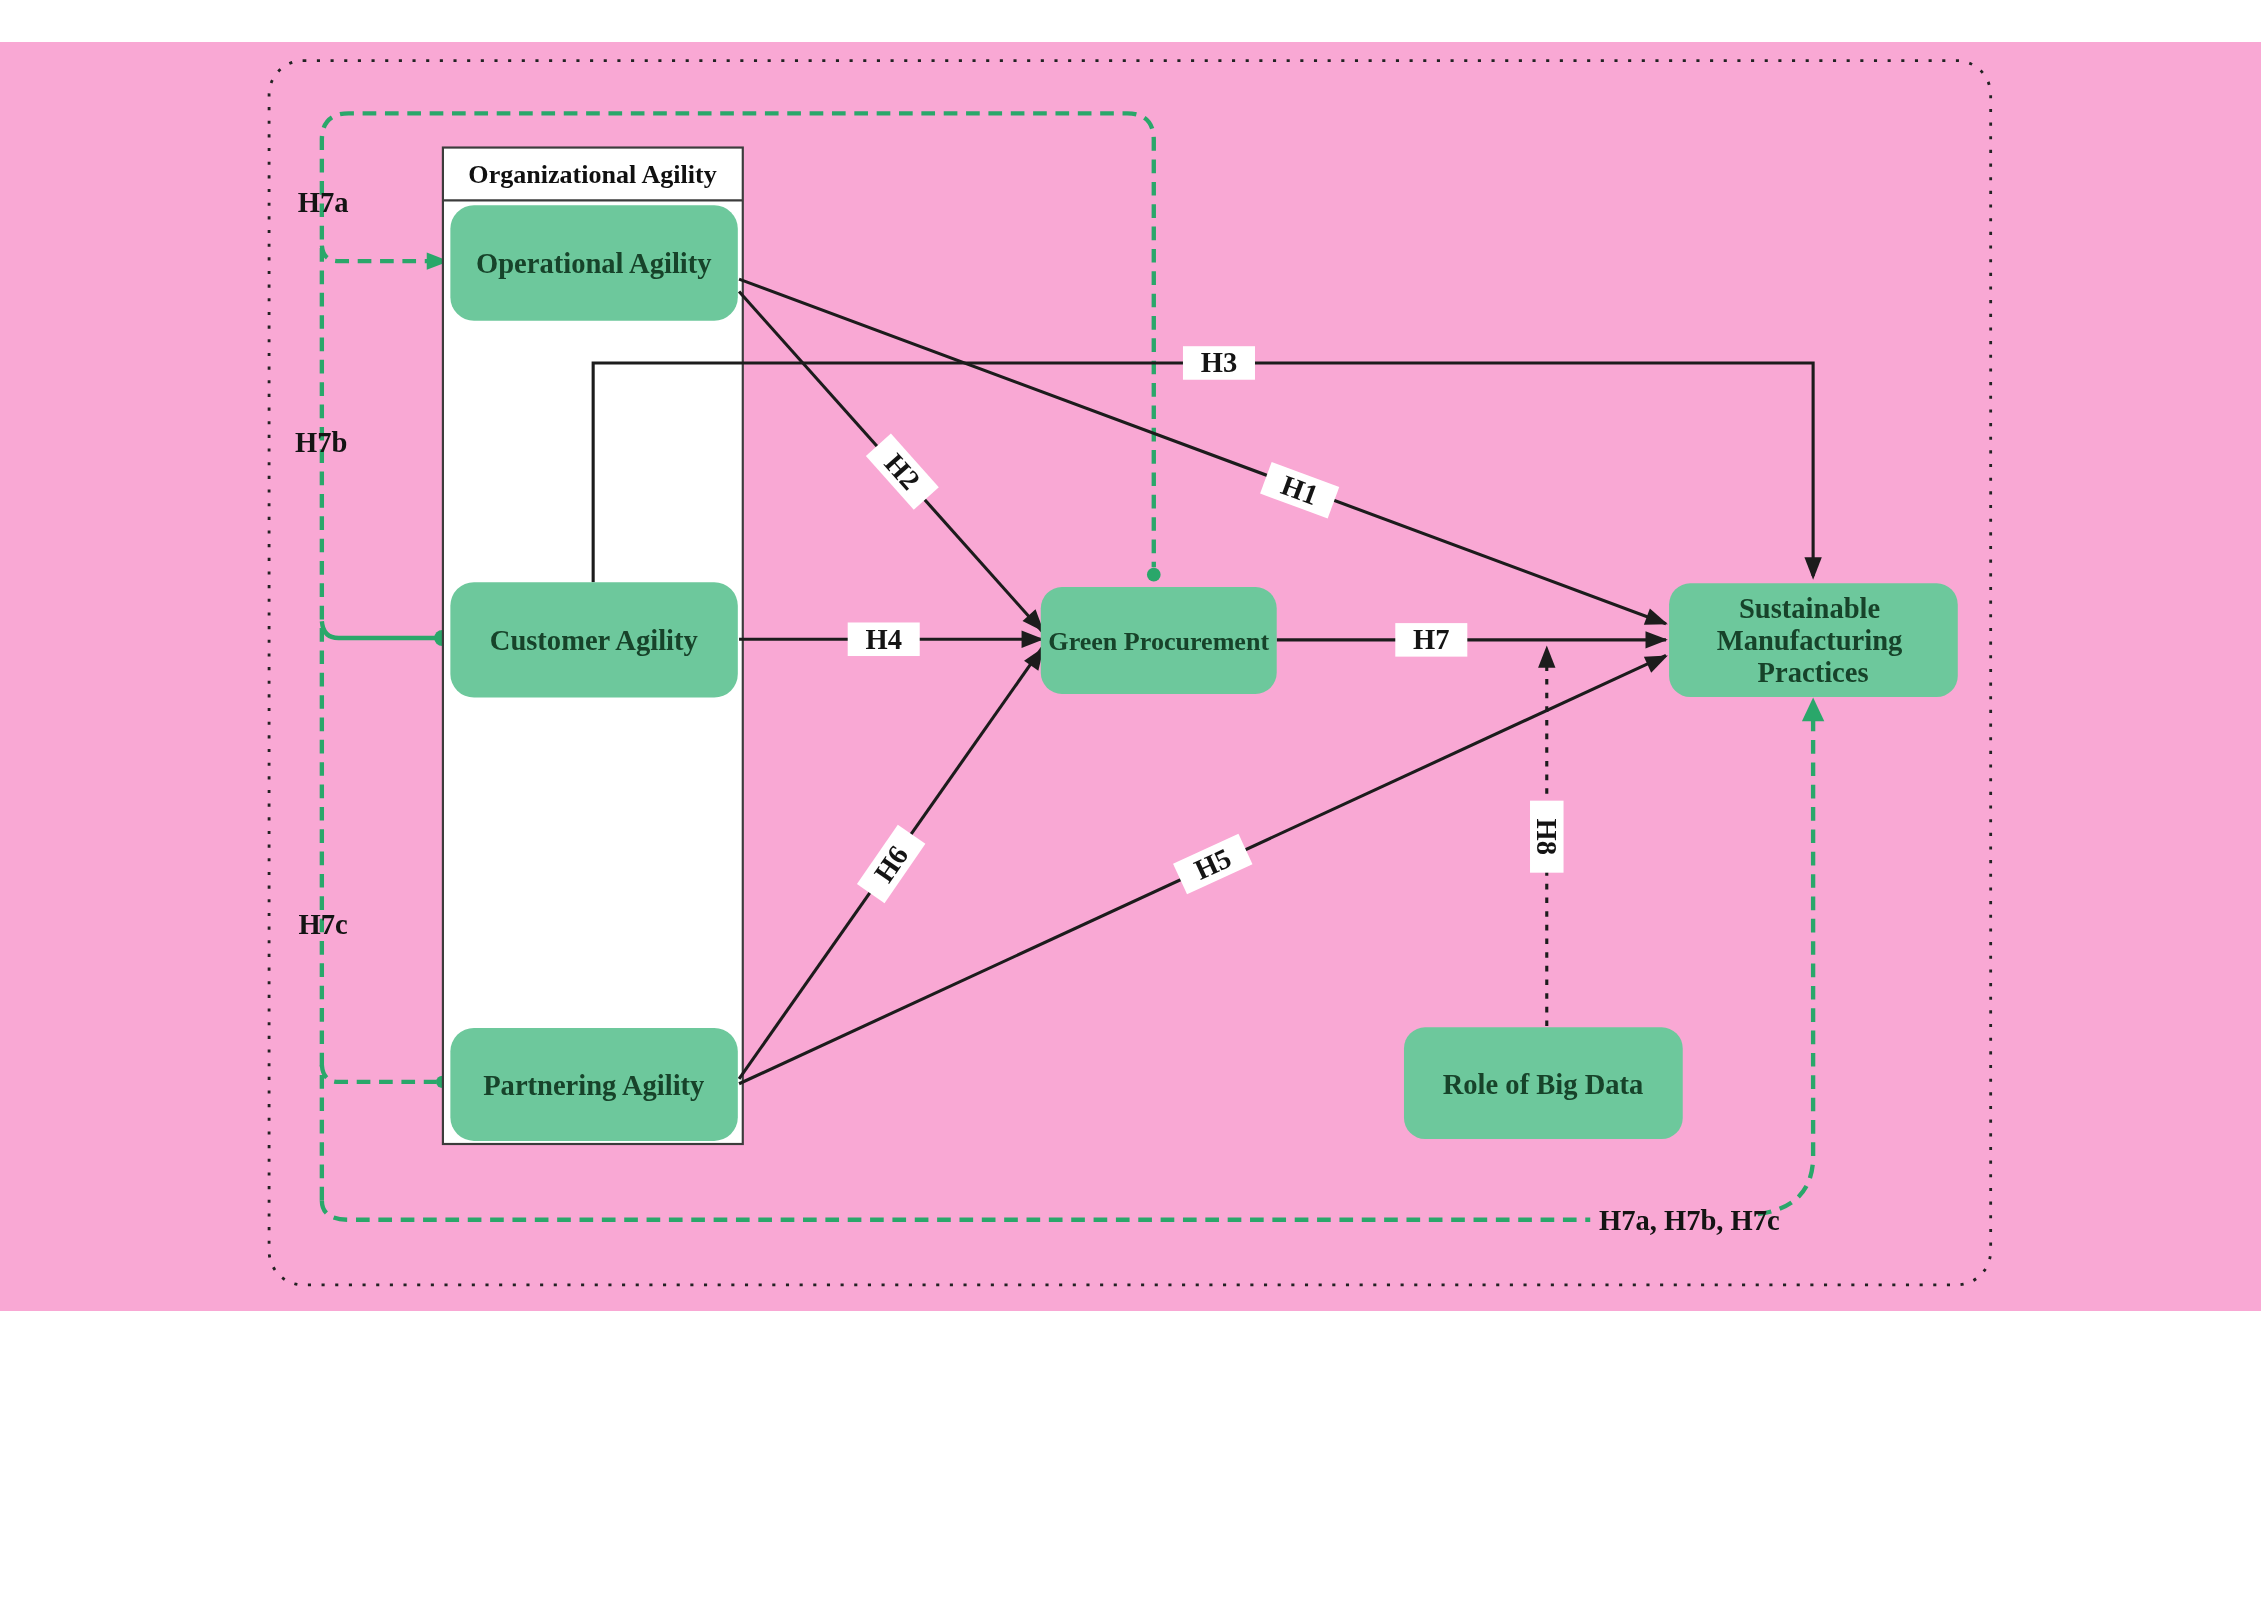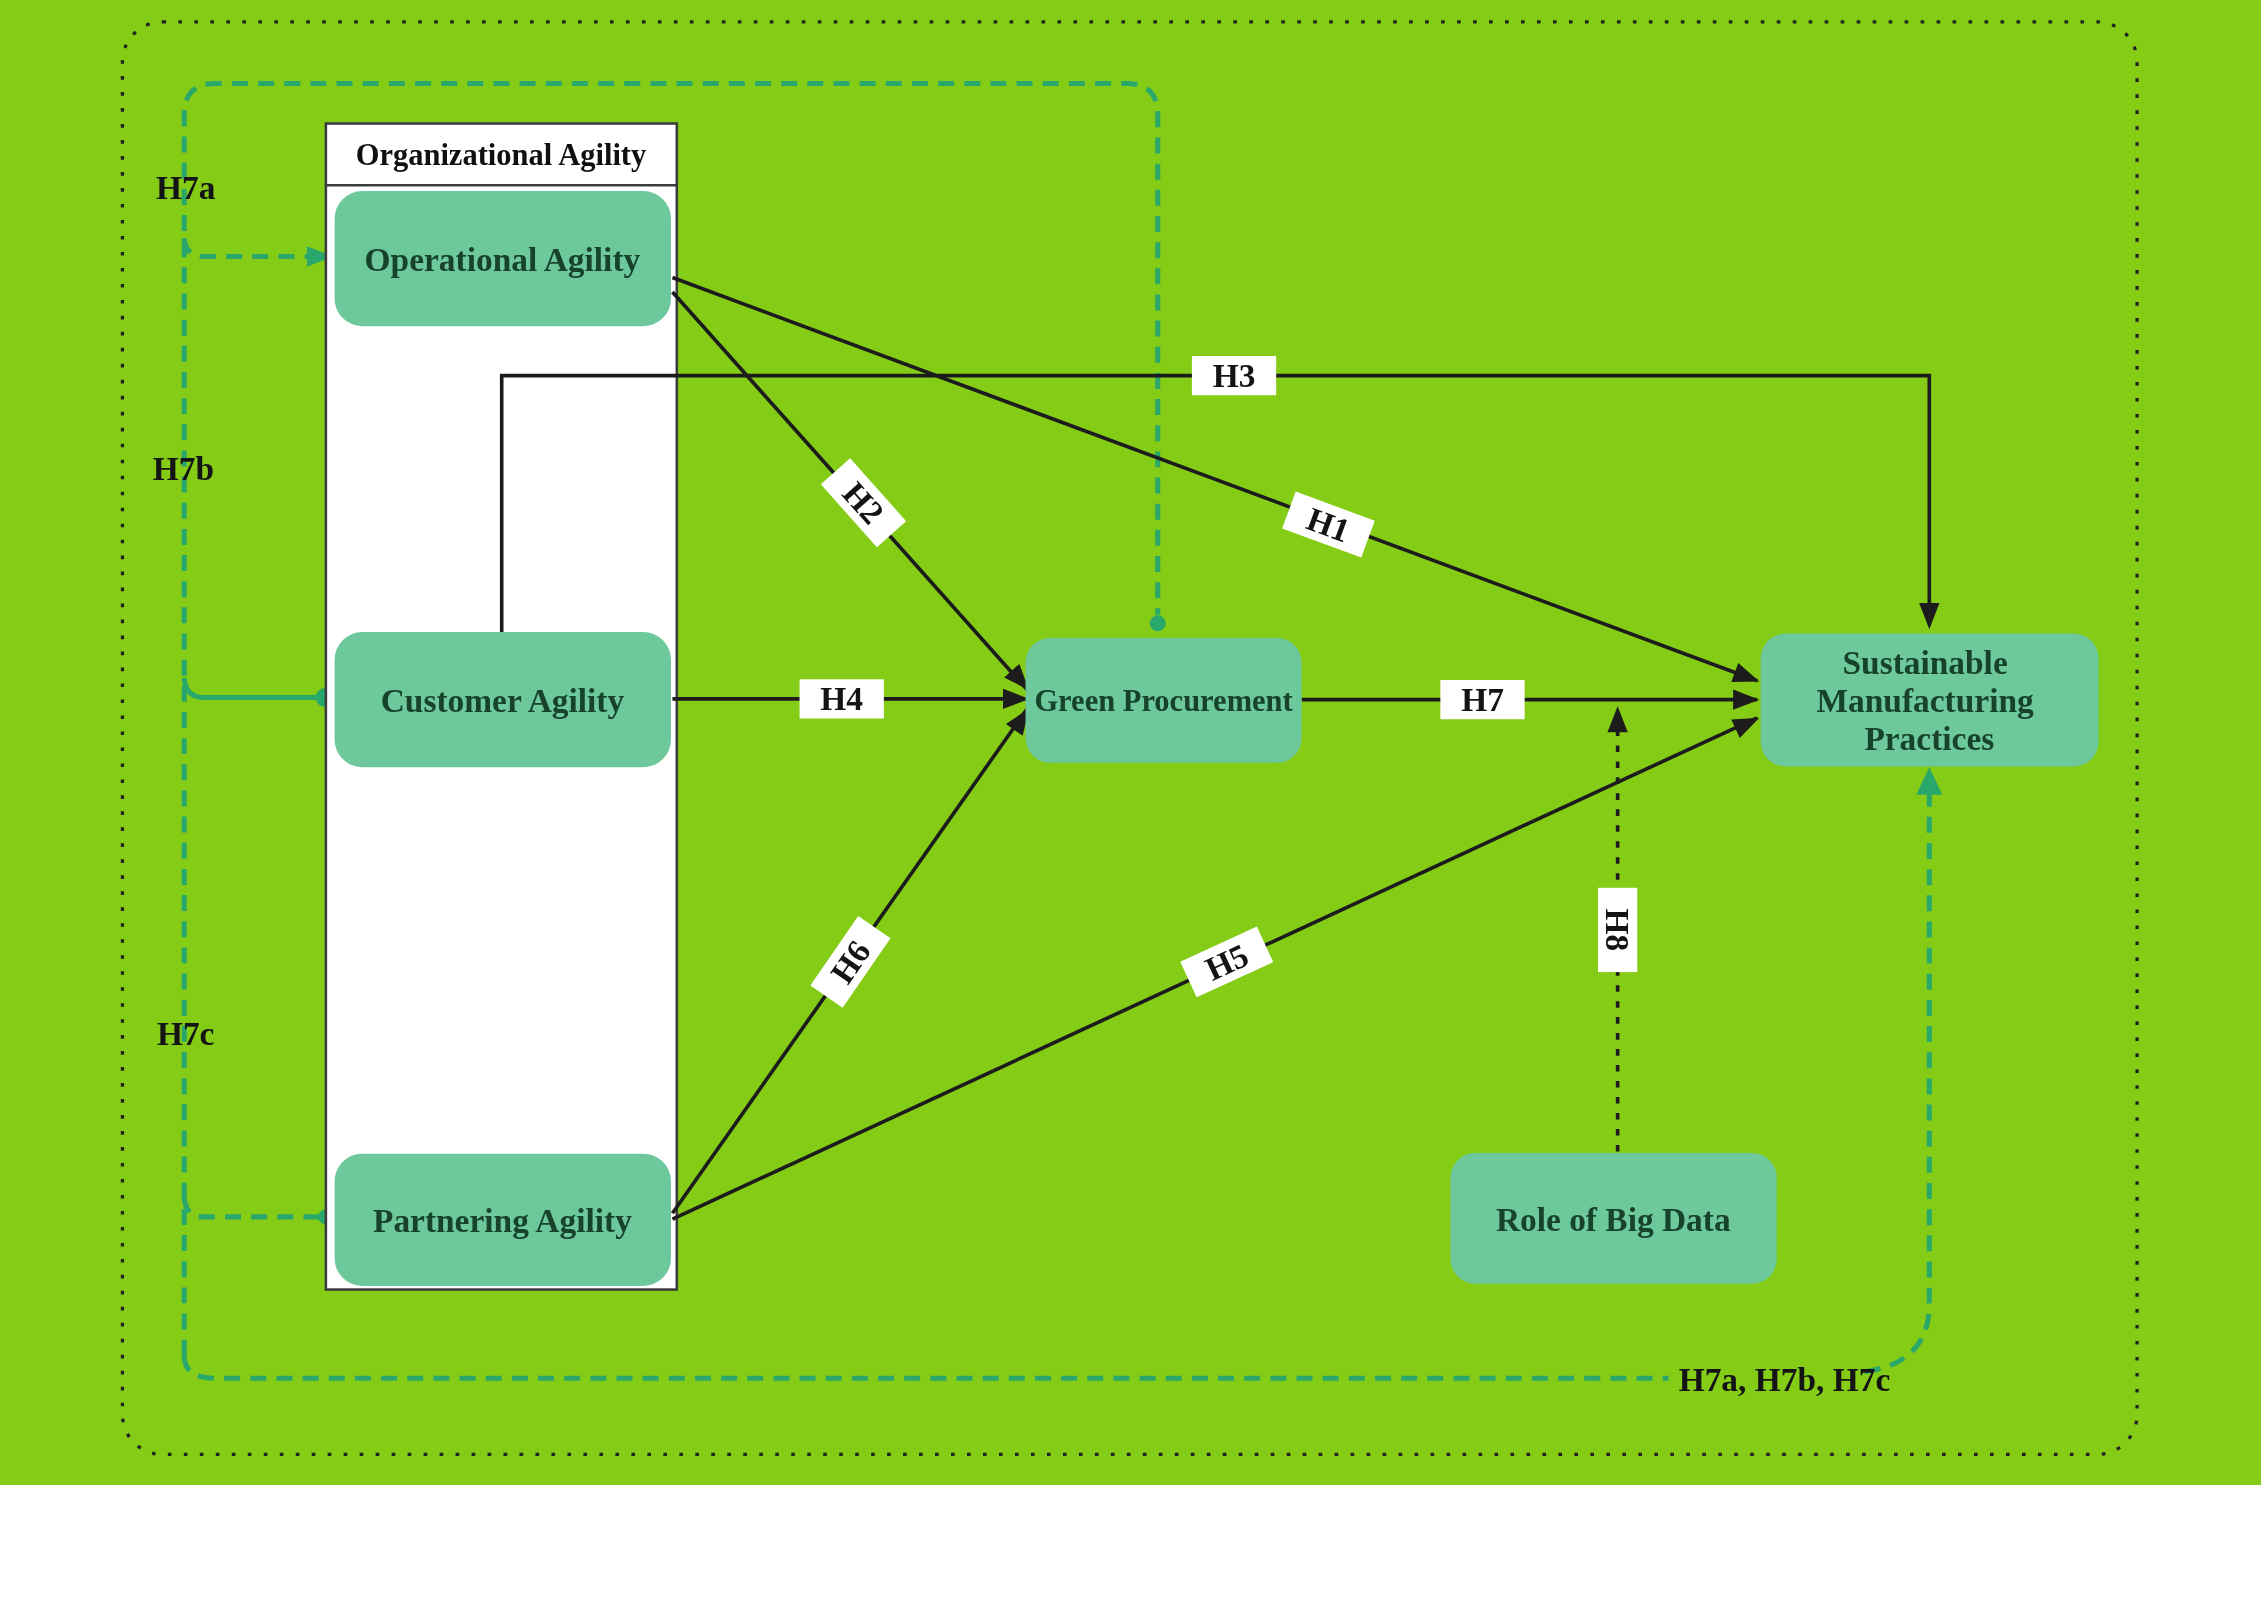--- a/index.html
+++ b/index.html
@@ -1,21 +1,22 @@
 <!DOCTYPE html>
 <html style="font-size:12.7px"><head>
 <meta charset="utf-8">
 <style>
   html,body{margin:0;padding:0;background:#ffffff;}
   #canvas{
     position:relative;
-    width:2261px;height:1485px;
-    background:#84cc16;
+    width:2261px;height:1269px;
+    background:#f9a8d4;
     overflow:hidden;
     font-family:"Liberation Serif", serif;
+    margin-top:42px;
   }
   svg{position:absolute;left:0;top:0;width:100%;height:100%;}
 
   .node-rect{fill:#6dc89c;stroke:none;}
   .node-label{
     fill:#17432a;font-weight:bold;font-size:46px;
     text-anchor:middle;font-family:"Liberation Serif", serif;
   }
   .node-label.small{font-size:42px;}
   .container-rect{fill:#ffffff;stroke:#3c3c3c;stroke-width:3.5;}

